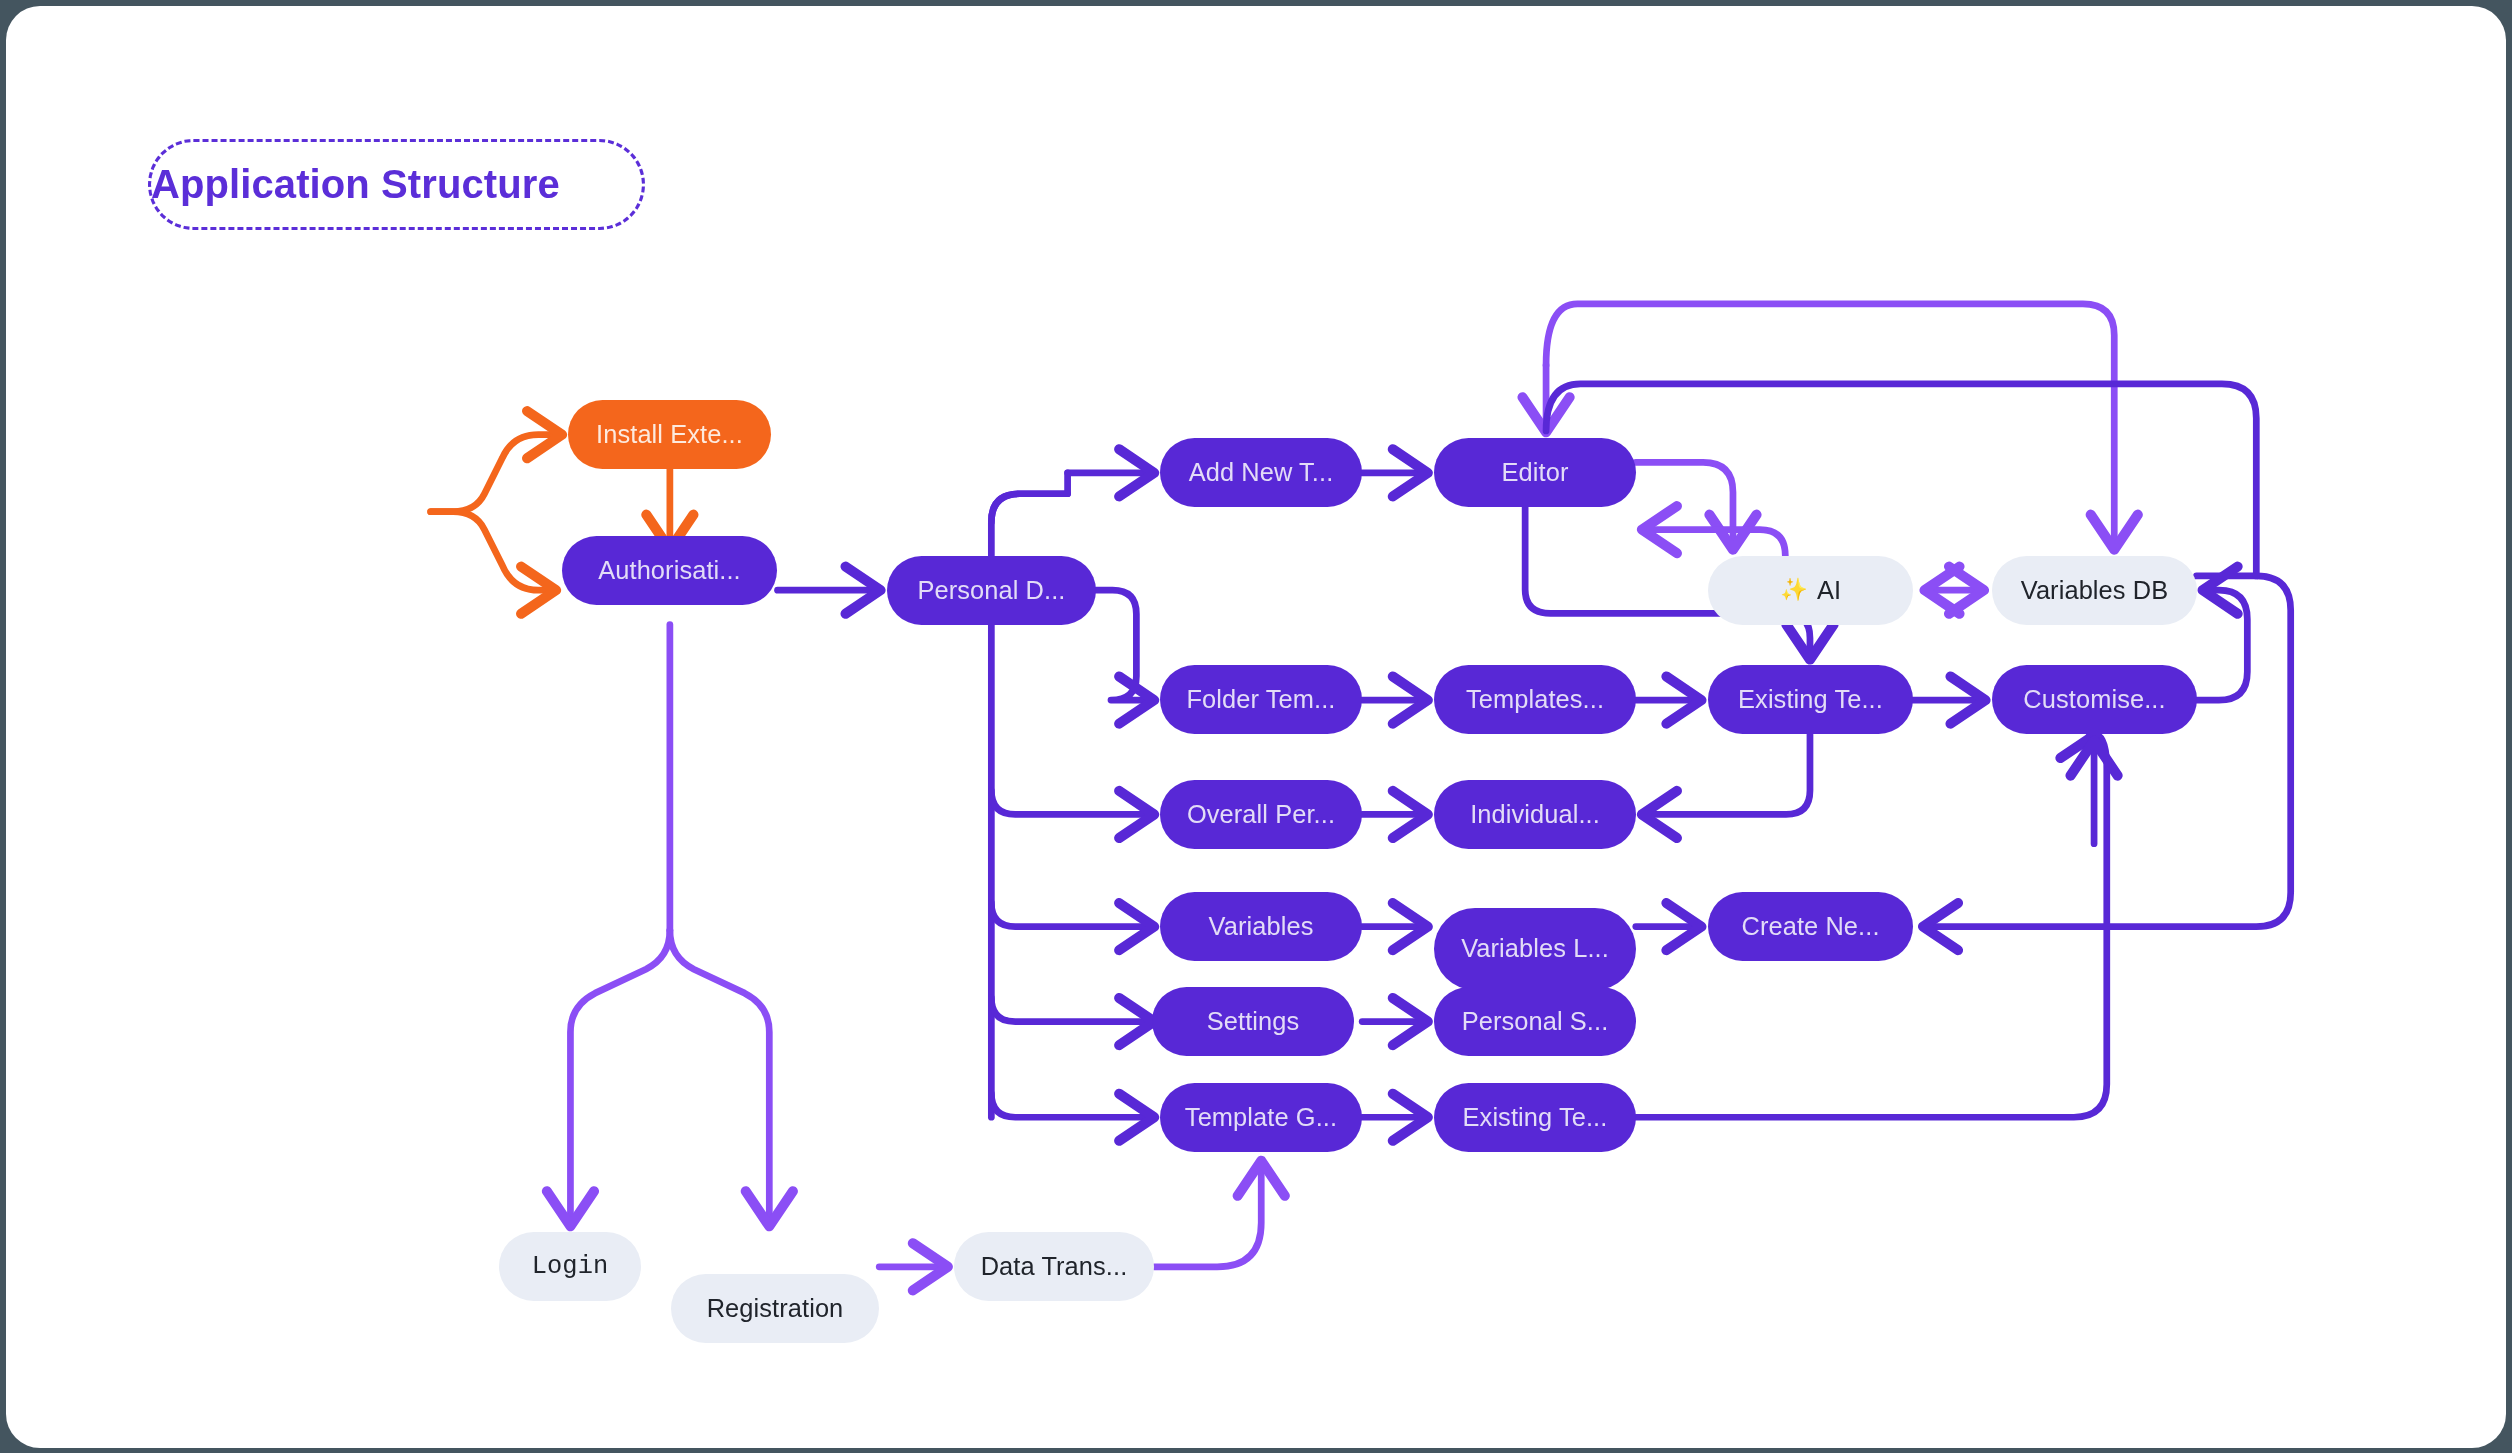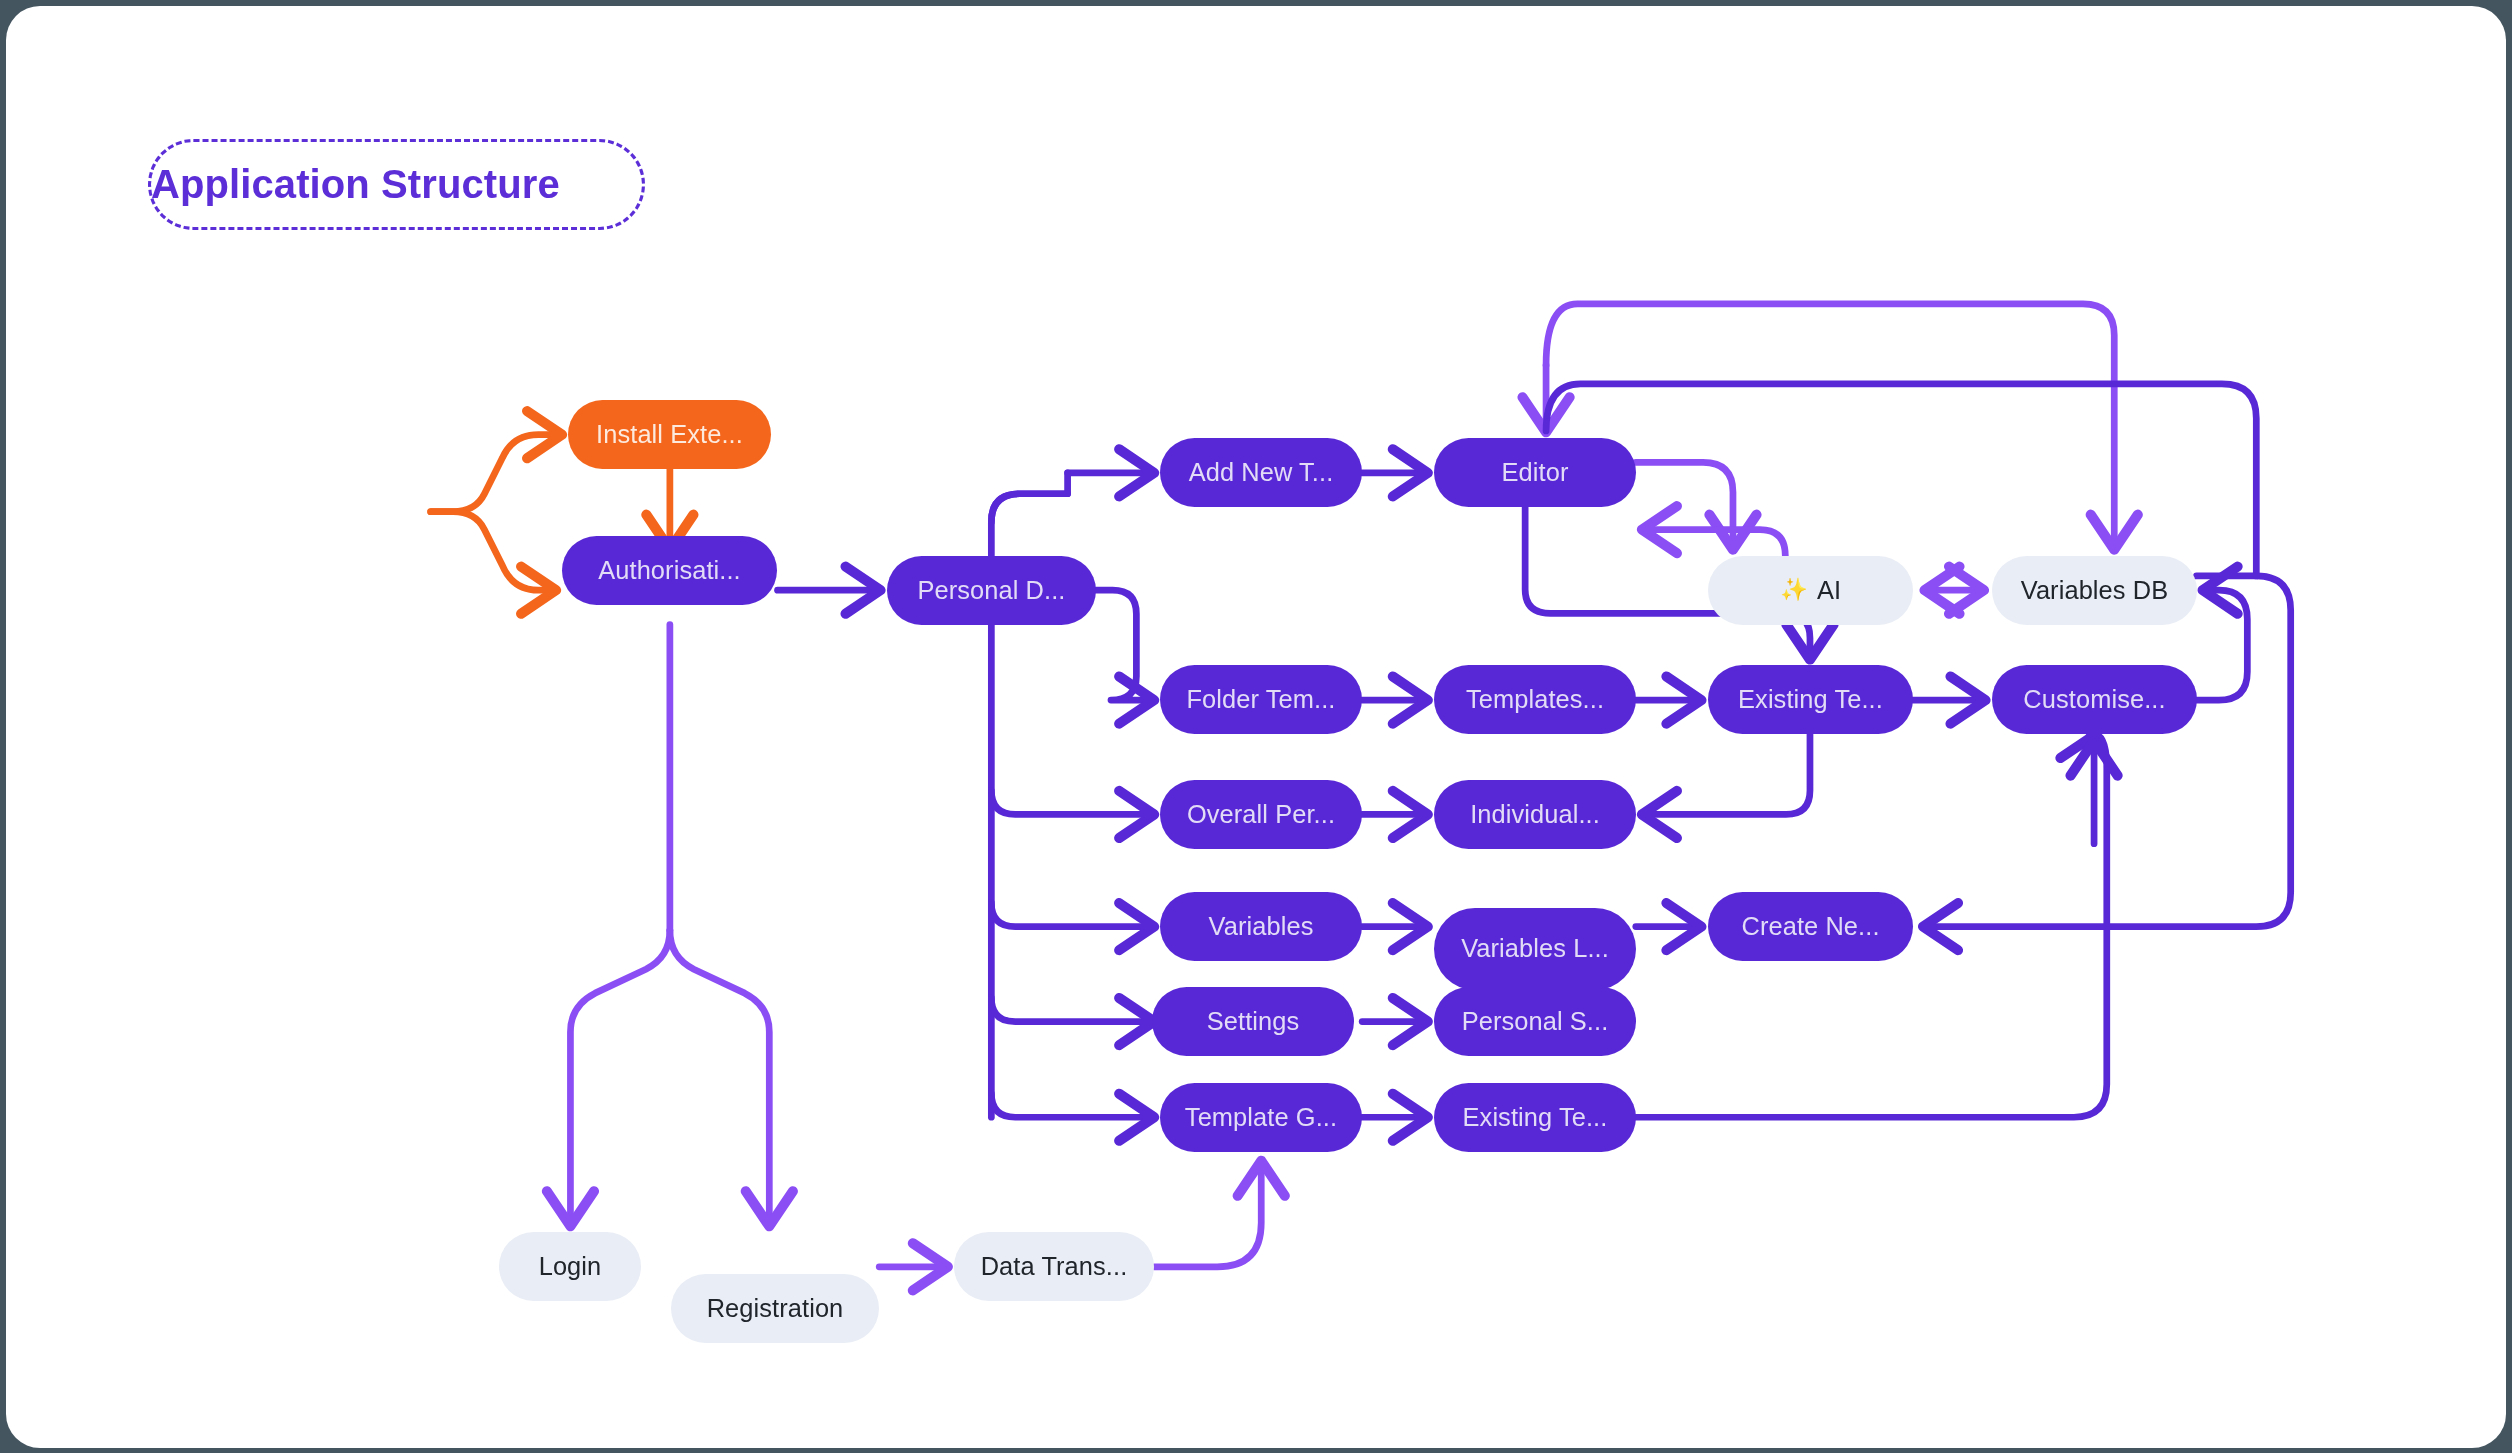--- a/index.html
+++ b/index.html
@@ -222,21 +222,21 @@
   </div>
 
   <div class="node purple" style="left:1154px;top:1077px;width:202px;height:69px;">
     <span class="lbl">Template G...</span>
   </div>
 
   <div class="node purple" style="left:1428px;top:1077px;width:202px;height:69px;">
     <span class="lbl">Existing Te...</span>
   </div>
 
-  <div class="node grey" style="left:493px;top:1226px;width:142px;height:69px;">
+  <div class="node grey" style="left:493px;top:1226px;width:142px;height:69px;font-family:Liberation Mono, monospace;">
     <span class="lbl">Login</span>
   </div>
 
   <div class="node grey" style="left:665px;top:1268px;width:208px;height:69px;">
     <span class="lbl">Registration</span>
   </div>
 
   <div class="node grey" style="left:948px;top:1226px;width:200px;height:69px;">
     <span class="lbl">Data Trans...</span>
   </div>

